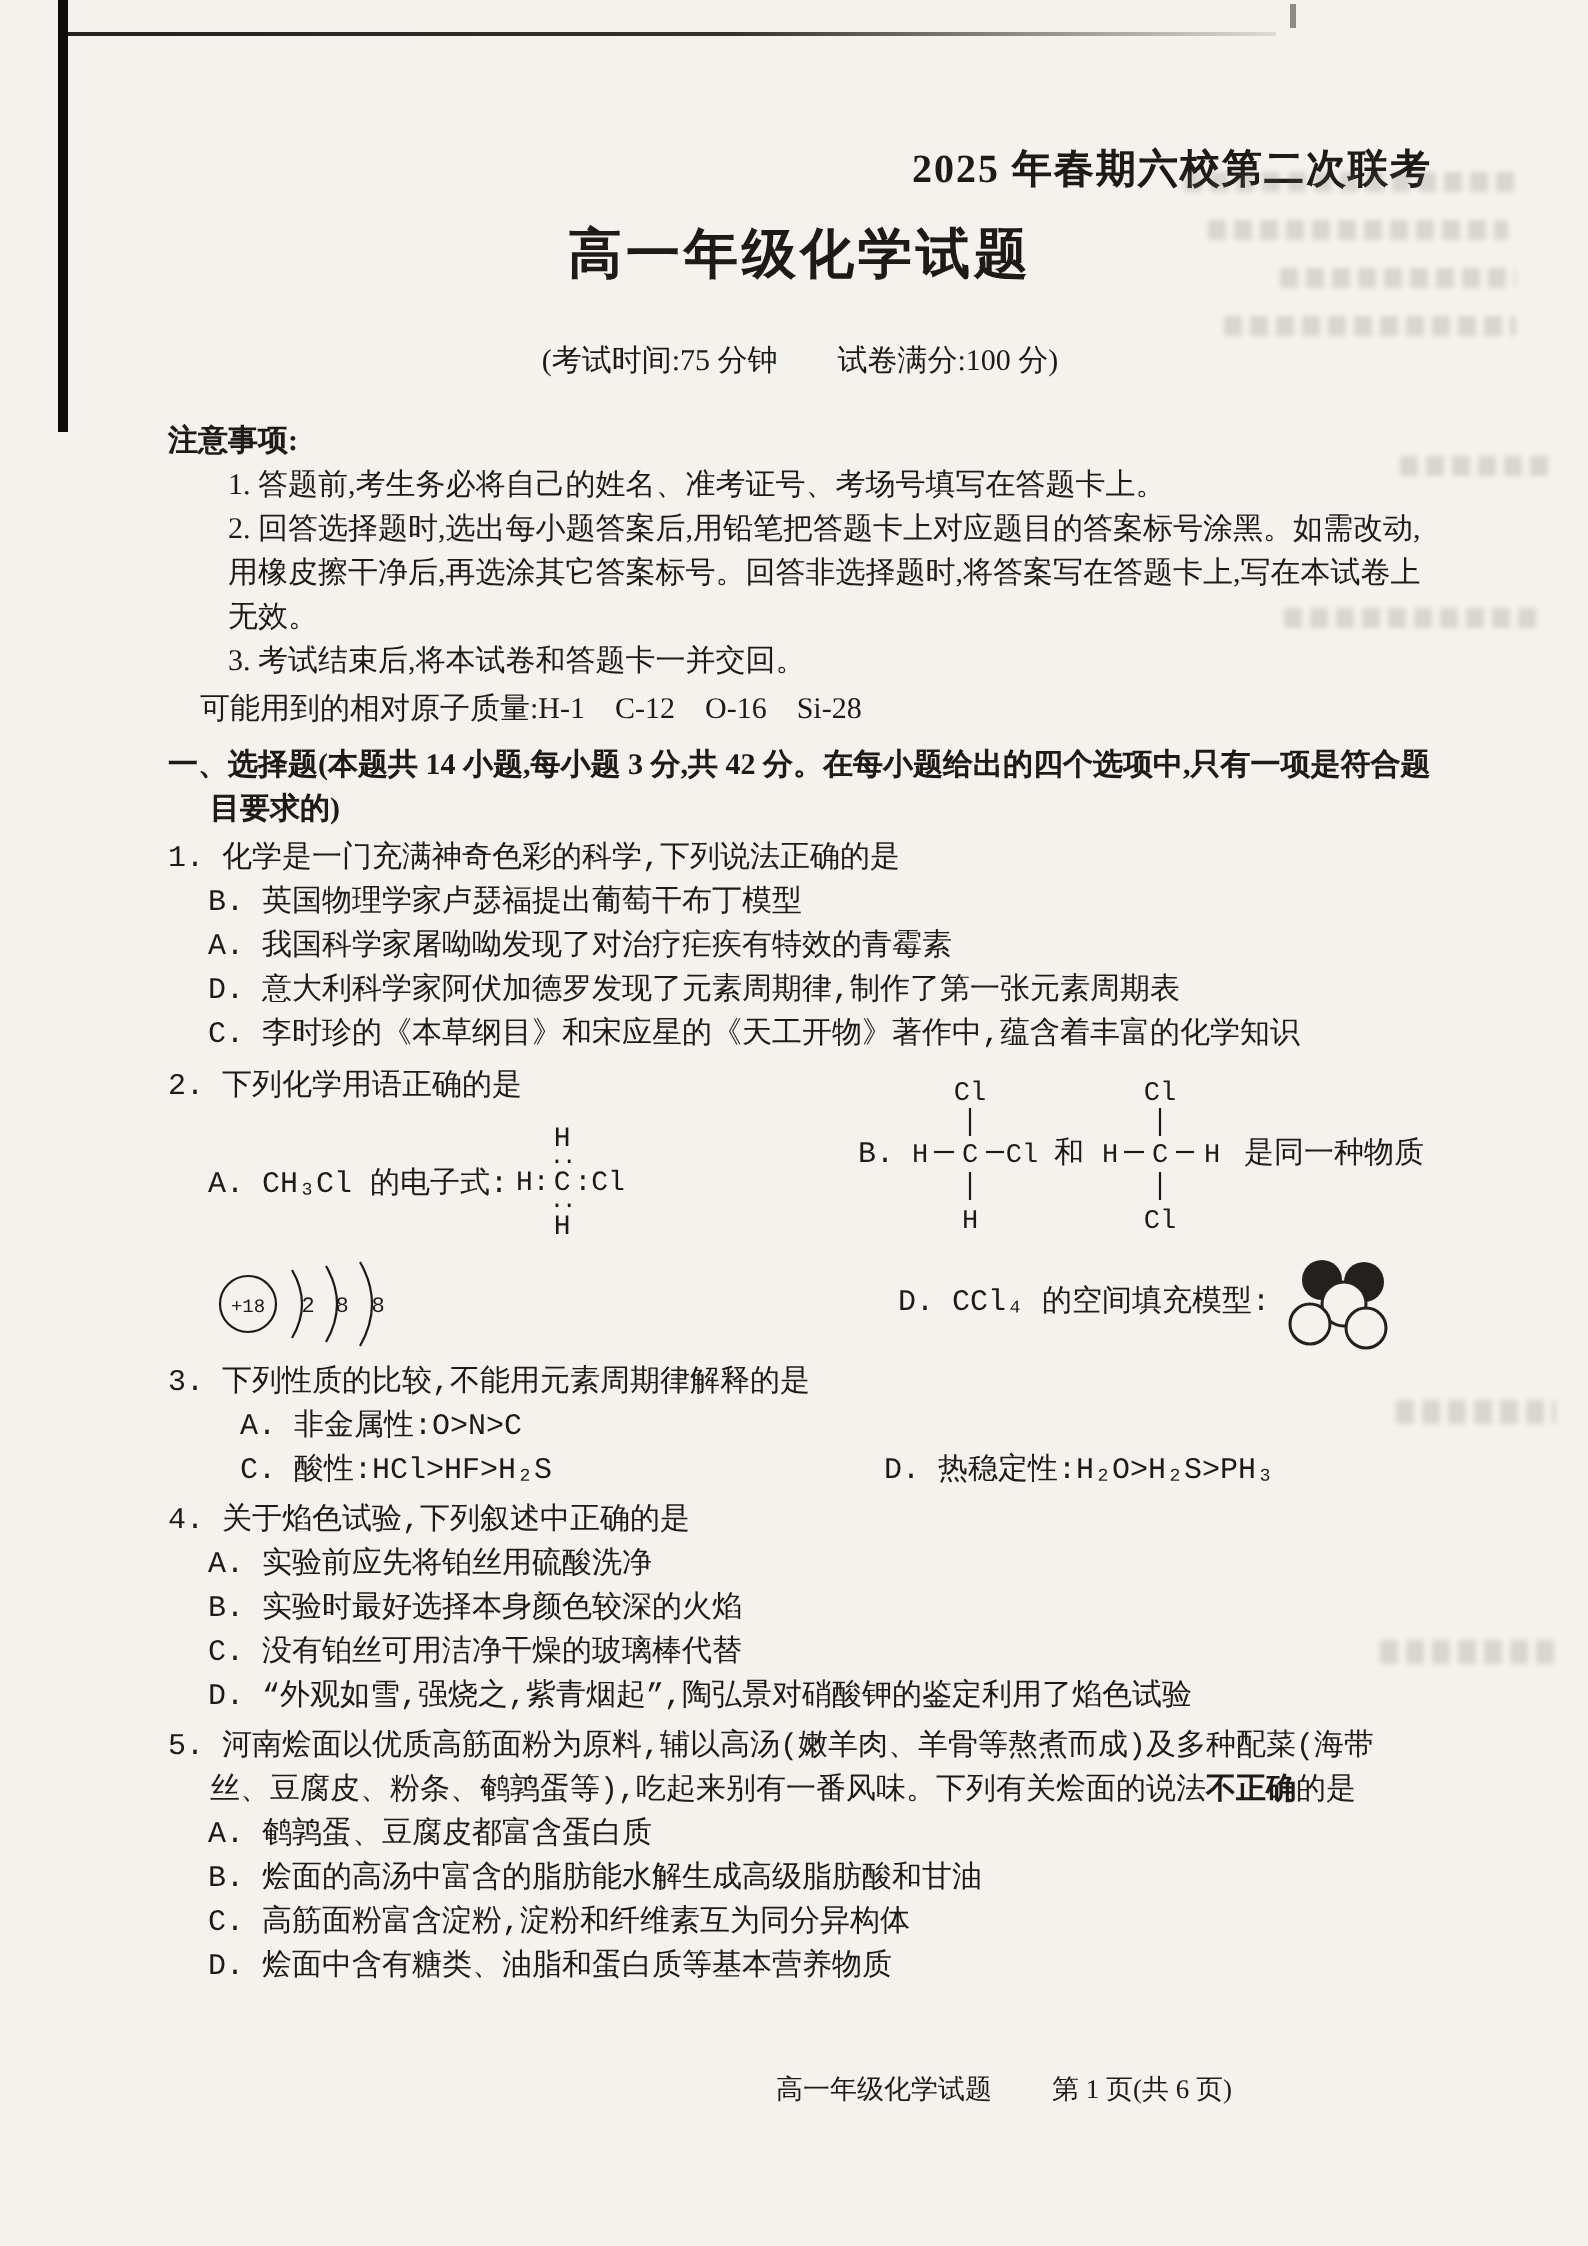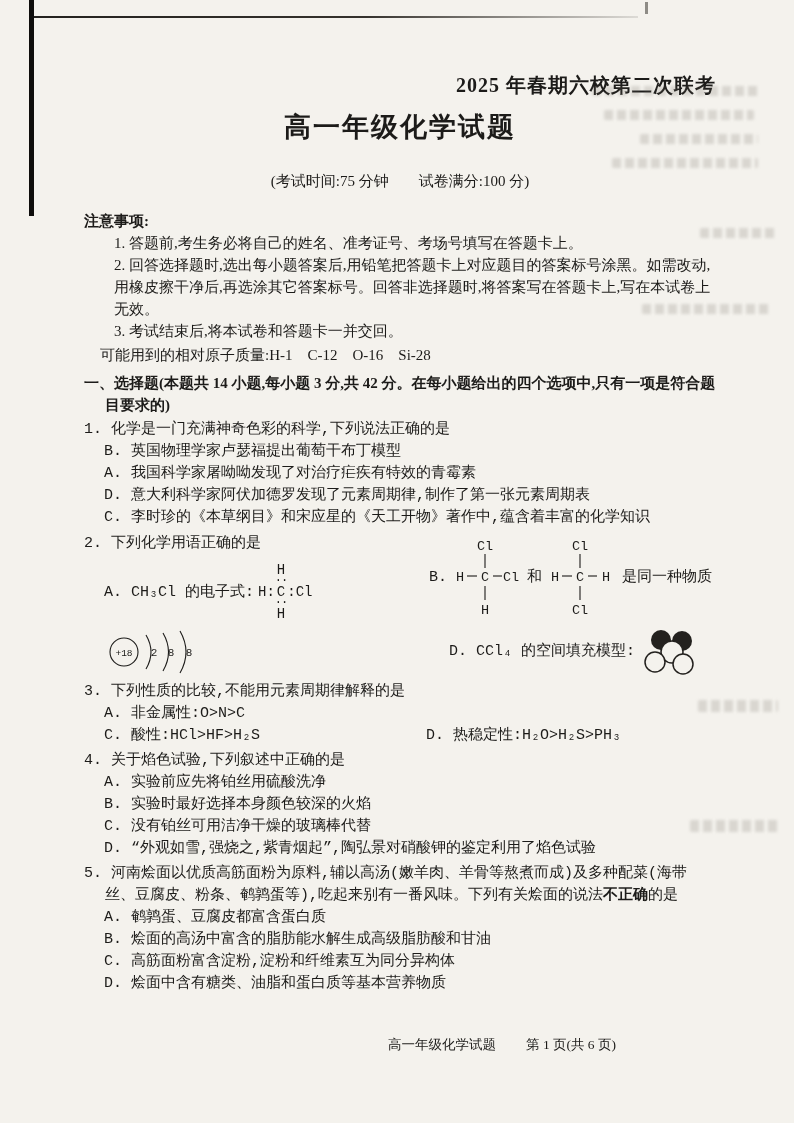--- a/index.html
+++ b/index.html
@@ -27,21 +27,21 @@
   .notes {margin-top:18px;}
   .notes-label {font-weight:bold;}
   .note-item {margin-left:30px;}
   .masses {margin-left:16px; margin-top:2px;}
 
   .section-title {font-weight:bold; margin-top:6px;}
   .hang {padding-left:21px; text-indent:-21px;}
 
   .question {margin-top:3px;font-family:Liberation Mono, monospace;}
   .q-opt {margin-left:20px;}
-  .two-col {display:flex; margin-left:20px;}
+  .two-col {display:flex; margin-left:36px;}
   .two-col .q-opt {margin-left:0;}
   .colL {width:322px; flex:0 0 322px;}
   .emph {font-weight:bold;}
 
   
   .q2-row1 {display:flex; align-items:flex-end;}
   .q2-left {flex:0 0 345px;}
   .q2-a {margin-left:20px; margin-top:8px; display:flex; align-items:center;}
   .q2-b {flex:1; display:flex; align-items:center; gap:5px; margin-top:2px;}
   .q2-row2 {display:flex; align-items:center; margin-top:4px;}

